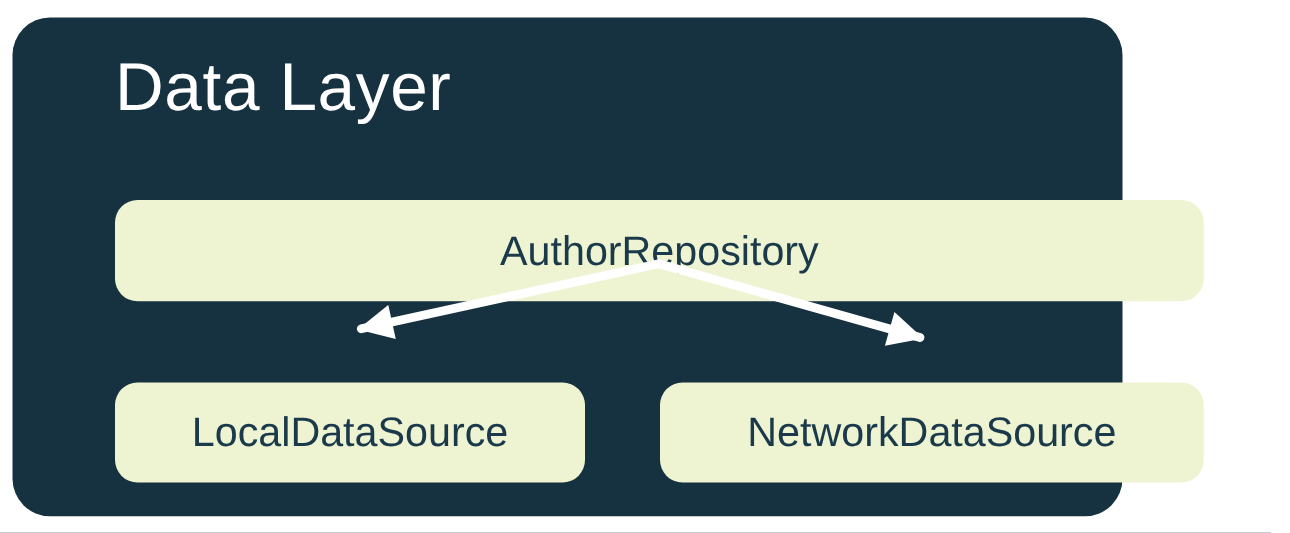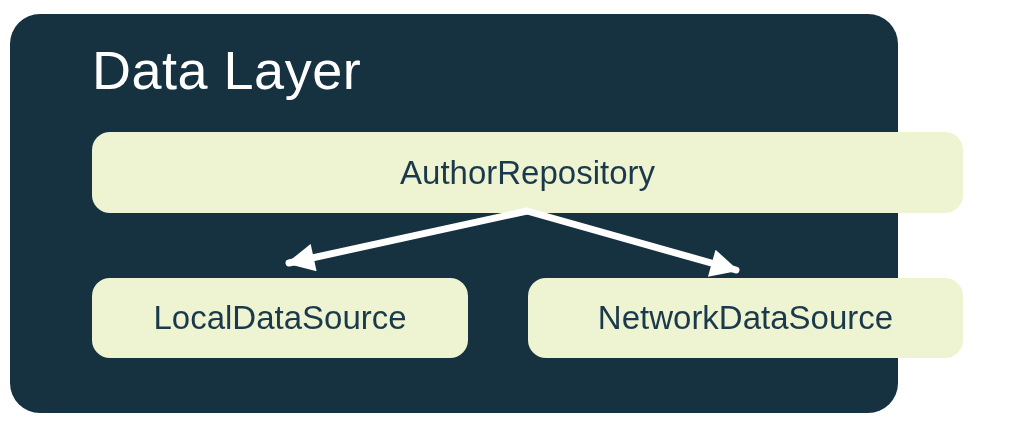--- a/index.html
+++ b/index.html
@@ -39,20 +39,21 @@
     position: absolute;
     background: var(--node-bg);
     border-radius: 18px;
     display: flex;
     align-items: center;
     justify-content: center;
     font-size: 33px;
     font-weight: 400;
     color: var(--node-text);
     white-space: nowrap;
+    margin-top: 28px;
   }
   .node-repository { left: 82px; top: 118px; width: 871px; height: 81px; }
   .node-local      { left: 82px; top: 264px; width: 376px; height: 80px; }
   .node-network    { left: 518px; top: 264px; width: 435px; height: 80px; }
   .edges {
     position: absolute;
     left: 0; top: 0;
     width: 1032px; height: 426px;
     pointer-events: none;
   }

